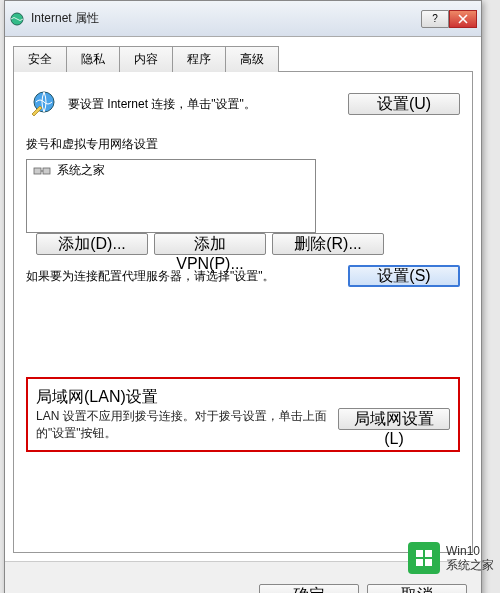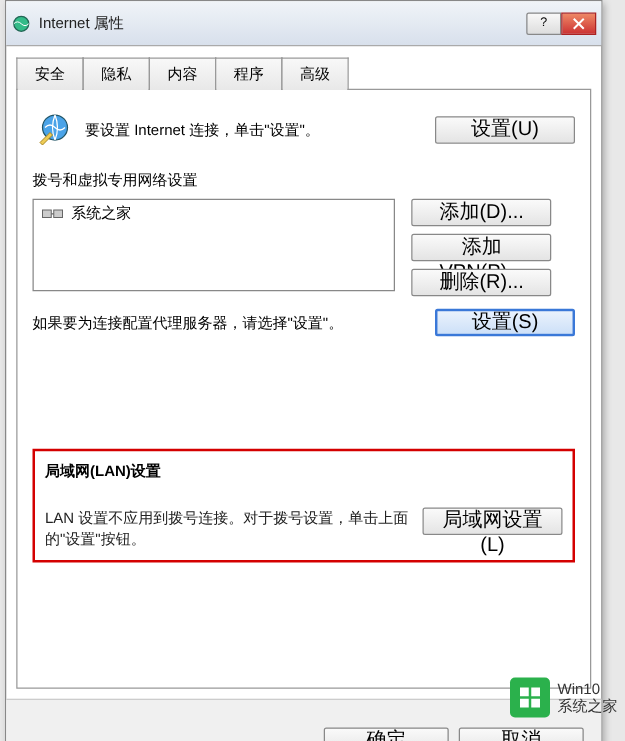--- a/index.html
+++ b/index.html
@@ -17,26 +17,26 @@
     .tab.active { background: #fff; border-bottom: 1px solid #fff; z-index: 2; }
     .content { border: 1px solid #999; margin: 0 8px 8px 8px; padding: 16px 12px 100px 12px; background: #fff; min-height: 470px; }
     .row1 { display: flex; align-items: center; gap: 10px; margin-bottom: 16px; }
     .globe-icon { width: 32px; height: 32px; flex-shrink: 0; }
     .row1 .msg { flex: 1; }
     .btn { min-width: 100px; height: 22px; border: 1px solid #888; background: linear-gradient(#fafafa,#e4e4e4); padding: 0 8px; cursor: pointer; font-size: 16px; border-radius: 2px; text-align: center; line-height: 20px; }
     .btn.wide { width: 112px; }
     .fs-legend { font-size: 12px; margin-bottom: 6px; }
     .listbox { width: 290px; height: 74px; border: 1px solid #888; background: #fff; overflow: auto; display: inline-block; vertical-align: top; }
     .listbox .item { display: flex; align-items: center; padding: 2px 6px; gap: 6px; }
-    .btn-col { display: inline-flex; flex-direction: column; gap: 6px; margin-left: 10px; vertical-align: top; }
+    .btn-col { display: inline-flex; flex-direction: row; gap: 6px; margin-left: 10px; vertical-align: top; }
     .proxy-row { display: flex; align-items: center; gap: 8px; margin-top: 10px; }
     .proxy-row .msg { flex: 1; }
     .btn.selected { border: 2px solid #3a78d8; background: linear-gradient(#eaf2fc,#cde0f8); padding: 0 20px; line-height: 18px; }
     .lan-section { margin-top: 90px; border: 2px solid #d40000; padding: 8px; position: relative; }
-    .lan-legend { font-size: 12px; margin-bottom: 20px; font-weight: bold; }
+    .lan-legend { font-size: 16px; margin-bottom: 0; }
     .lan-body { display: flex; gap: 8px; }
     .lan-body .msg { flex: 1; color: #222; line-height: 1.4; }
     .footer { display: flex; justify-content: flex-end; gap: 8px; padding: 22px 14px; background: #f0f0f0; border-top: 1px solid #ccc; }
     .brand { position: absolute; right: 6px; bottom: 19px; display: flex; align-items: center; gap: 6px; }
     .brand-logo { width: 32px; height: 32px; background: #2bb14c; border-radius: 4px; display: flex; align-items: center; justify-content: center; }
     .brand-text { font-size: 12px; color: #333; line-height: 1.2; }
     .conn-icon { width: 18px; height: 14px; flex-shrink: 0; }
     .behind { position: absolute; right: 20px; top: -8px; width: 120px; height: 36px; background: #3a4a5a; border: 1px solid #1a2a3a; box-shadow: inset 0 0 6px #fff3; }
   </style>
 </head>

